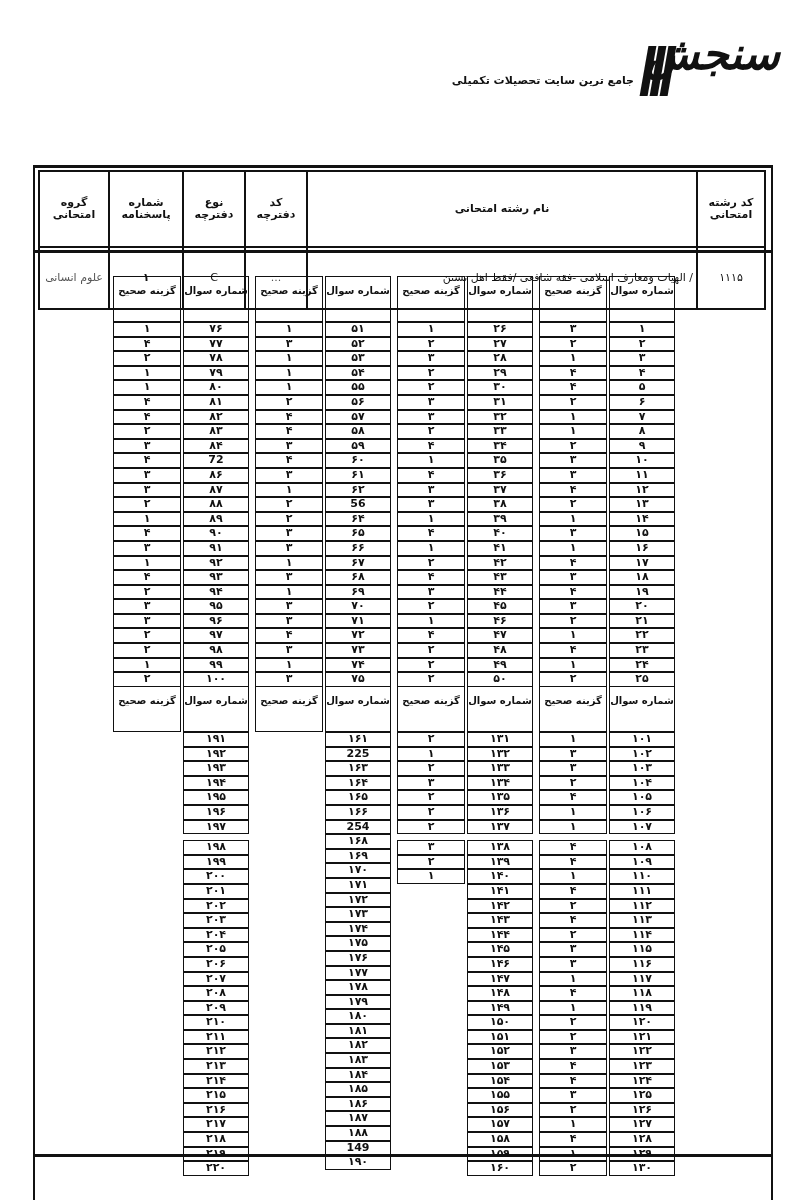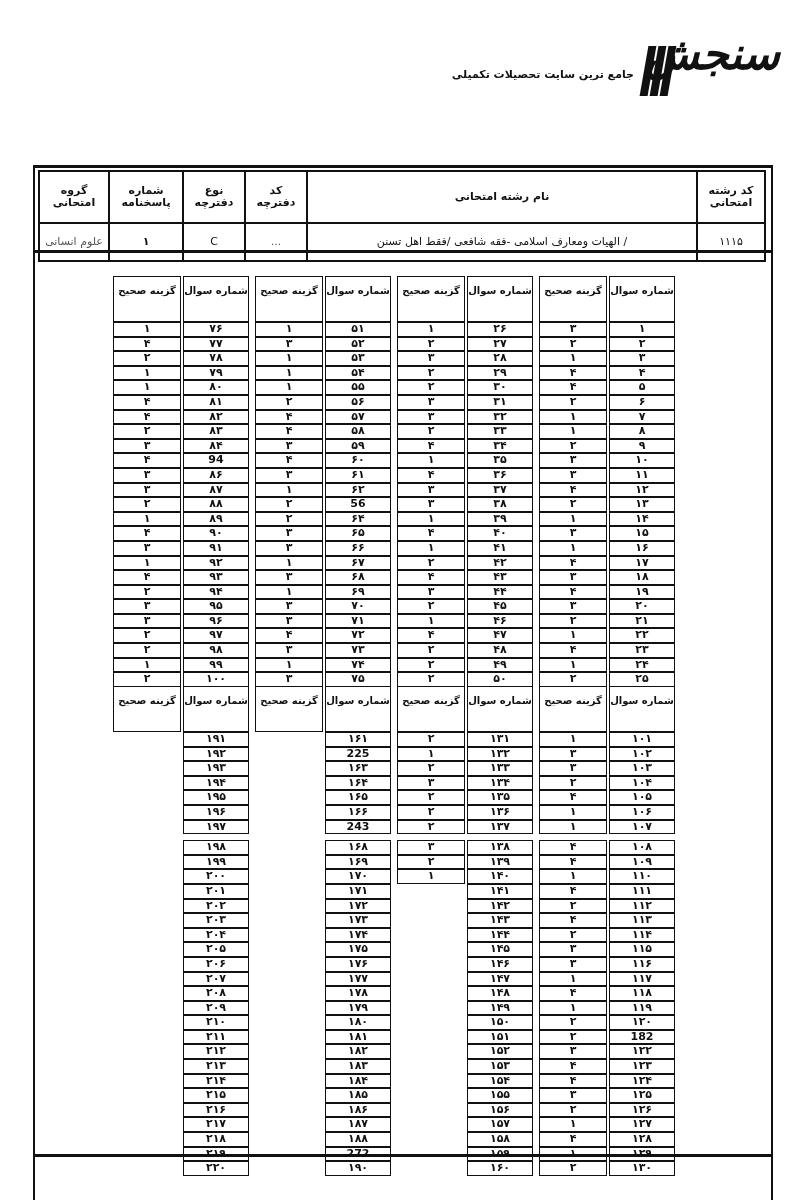--- a/index.html
+++ b/index.html
@@ -3,29 +3,29 @@
 <meta charset="utf-8">
 <style>
   html, body { margin: 0; padding: 0; background: #ffffff; }
   body { width: 800px; height: 1200px; position: relative; overflow: hidden;
          font-family: "DejaVu Sans", sans-serif; color: #111; }
   .logo { position: absolute; top: 20px; left: 480px; width: 300px; height: 90px; direction: rtl; }
   .logo .brand { position: absolute; right: 0; top: 8px; font-family: "DejaVu Serif", serif;
                  font-size: 44px; font-style: italic; font-weight: bold; letter-spacing: -2px; }
   .logo .books { position: absolute; right: 108px; top: 26px; width: 28px; height: 54px; }
   .logo .books span { position: absolute; top: 0; width: 8px; height: 50px; background: #111; transform: skewX(-10deg); }
-  .logo .tagline { position: absolute; right: 146px; top: 48px; font-size: 11px; font-weight: bold; white-space: nowrap; }
+  .logo .tagline { position: absolute; right: 146px; top: 54px; font-size: 11px; font-weight: bold; white-space: nowrap; }
 
   .frame { position: absolute; left: 33px; top: 165px; width: 736px; height: 1035px;
            border-left: 2px solid #111; border-right: 2px solid #111; border-top: 3px solid #111; }
   .frame-bottom { position: absolute; left: 33px; top: 1154px; width: 738px; height: 3px; background: #111; }
   .rule-under-header { position: absolute; left: 33px; top: 250px; width: 738px; height: 3px; background: #111; }
 
   table.hdr { position: absolute; left: 38px; top: 170px; width: 728px; border-collapse: collapse; direction: rtl; }
-  table.hdr td { border: 2px solid #111; text-align: center; font-size: 11px; padding: 4px 3px; line-height: 12px; }
+  table.hdr td { border: 2px solid #111; text-align: center; font-size: 11px; padding: 16px 3px; line-height: 12px; }
   table.hdr tr.h td { height: 42px; font-weight: bold; }
   table.hdr tr.v td { height: 28px; border-radius: 12px; }
   .small-gray { font-size: 8px; color: #555; }
 
   .block { position: absolute; left: 110px; width: 565px; direction: rtl; }
   .group { position: absolute; top: 0; width: 136px; }
   .cell { box-sizing: border-box; border: 1.5px solid #111; text-align: center; font-weight: bold;
           font-size: 11px; height: 14.6px; line-height: 12px; }
   .qnum { width: 66px; }
   .ans  { width: 68px; margin-right: 2px; }
@@ -55,21 +55,21 @@
       <tr class="h">
     <td style="width:60px">کد رشته امتحانی</td>
     <td>نام رشته امتحانی</td>
     <td style="width:54px">کد دفترچه</td>
     <td style="width:54px">نوع دفترچه</td>
     <td style="width:66px">شماره پاسخنامه</td>
     <td style="width:62px">گروه امتحانی</td>
   </tr>
   <tr class="v">
     <td>۱۱۱۵</td>
-    <td style="text-align:center">/ الهیات ومعارف اسلامی -فقه شافعی /فقط اهل تسنن</td>
+    <td style="text-align:right">/ الهیات ومعارف اسلامی -فقه شافعی /فقط اهل تسنن</td>
     <td class="small-gray">...</td>
     <td>C</td>
     <td style="font-weight:bold">۱</td>
     <td class="small-gray">علوم انسانی</td>
   </tr>
 </tbody>
   </table>
 
 <div class="block" id="block1" style="top:276px;">
     <div class="group" style="right: 0px;">
@@ -425,21 +425,21 @@
       </div>
       <div class="row">
         <div class="cell qnum">۸۳</div>
         <div class="cell ans">۲</div>
       </div>
       <div class="row">
         <div class="cell qnum">۸۴</div>
         <div class="cell ans">۳</div>
       </div>
       <div class="row">
-        <div class="cell qnum">94</div>
+        <div class="cell qnum">72</div>
         <div class="cell ans">۴</div>
       </div>
       <div class="row">
         <div class="cell qnum">۸۶</div>
         <div class="cell ans">۳</div>
       </div>
       <div class="row">
         <div class="cell qnum">۸۷</div>
         <div class="cell ans">۳</div>
       </div>
@@ -577,21 +577,21 @@
       </div>
       <div class="row">
         <div class="cell qnum">۱۱۹</div>
         <div class="cell ans">۱</div>
       </div>
       <div class="row">
         <div class="cell qnum">۱۲۰</div>
         <div class="cell ans">۲</div>
       </div>
       <div class="row">
-        <div class="cell qnum">182</div>
+        <div class="cell qnum">۱۲۱</div>
         <div class="cell ans">۲</div>
       </div>
       <div class="row">
         <div class="cell qnum">۱۲۲</div>
         <div class="cell ans">۳</div>
       </div>
       <div class="row">
         <div class="cell qnum">۱۲۳</div>
         <div class="cell ans">۴</div>
       </div>
@@ -773,24 +773,24 @@
       </div>
       <div class="row">
         <div class="cell qnum">۱۶۵</div>
         <div class="cell ans empty"></div>
       </div>
       <div class="row">
         <div class="cell qnum">۱۶۶</div>
         <div class="cell ans empty"></div>
       </div>
       <div class="row">
-        <div class="cell qnum">243</div>
-        <div class="cell ans empty"></div>
-      </div>
-      <div class="row" style="margin-top: 6px;">
+        <div class="cell qnum">254</div>
+        <div class="cell ans empty"></div>
+      </div>
+      <div class="row" style="">
         <div class="cell qnum">۱۶۸</div>
         <div class="cell ans empty"></div>
       </div>
       <div class="row">
         <div class="cell qnum">۱۶۹</div>
         <div class="cell ans empty"></div>
       </div>
       <div class="row">
         <div class="cell qnum">۱۷۰</div>
         <div class="cell ans empty"></div>
@@ -861,21 +861,21 @@
       </div>
       <div class="row">
         <div class="cell qnum">۱۸۷</div>
         <div class="cell ans empty"></div>
       </div>
       <div class="row">
         <div class="cell qnum">۱۸۸</div>
         <div class="cell ans empty"></div>
       </div>
       <div class="row">
-        <div class="cell qnum">272</div>
+        <div class="cell qnum">149</div>
         <div class="cell ans empty"></div>
       </div>
       <div class="row">
         <div class="cell qnum">۱۹۰</div>
         <div class="cell ans empty"></div>
       </div>
     </div>
     <div class="group" style="right: 426px;">
       <div class="row">
         <div class="cell qnum head">شماره سوال</div>

